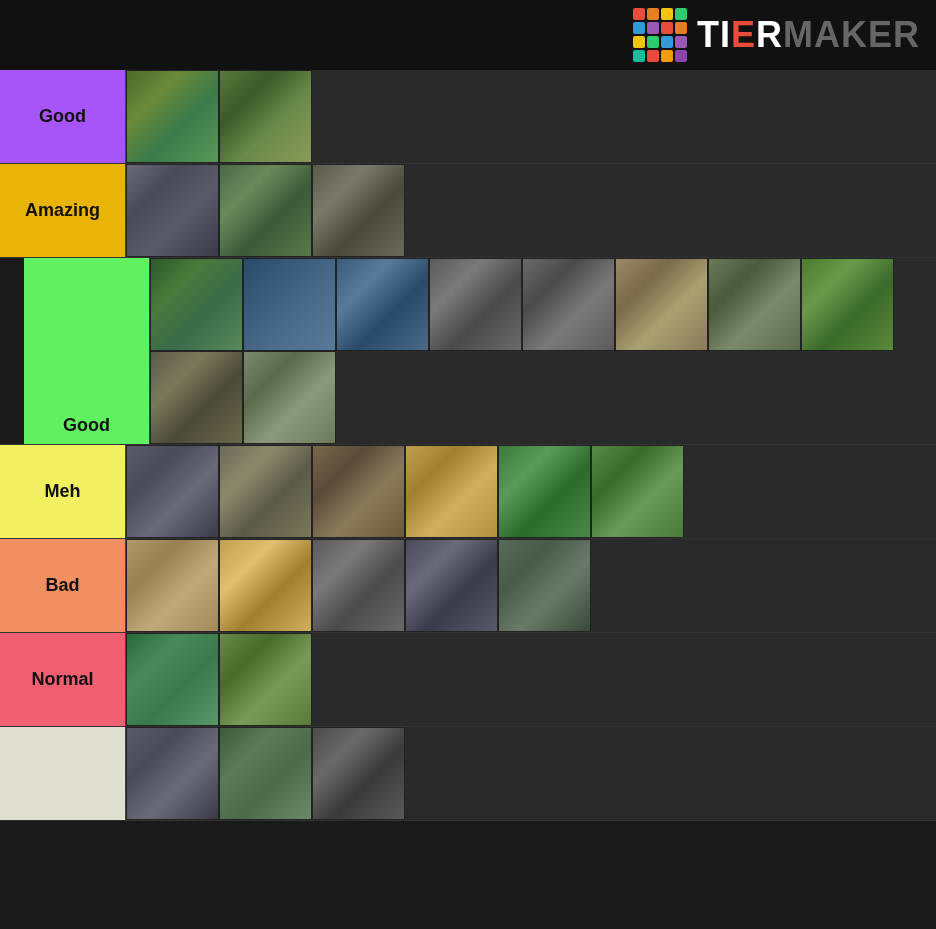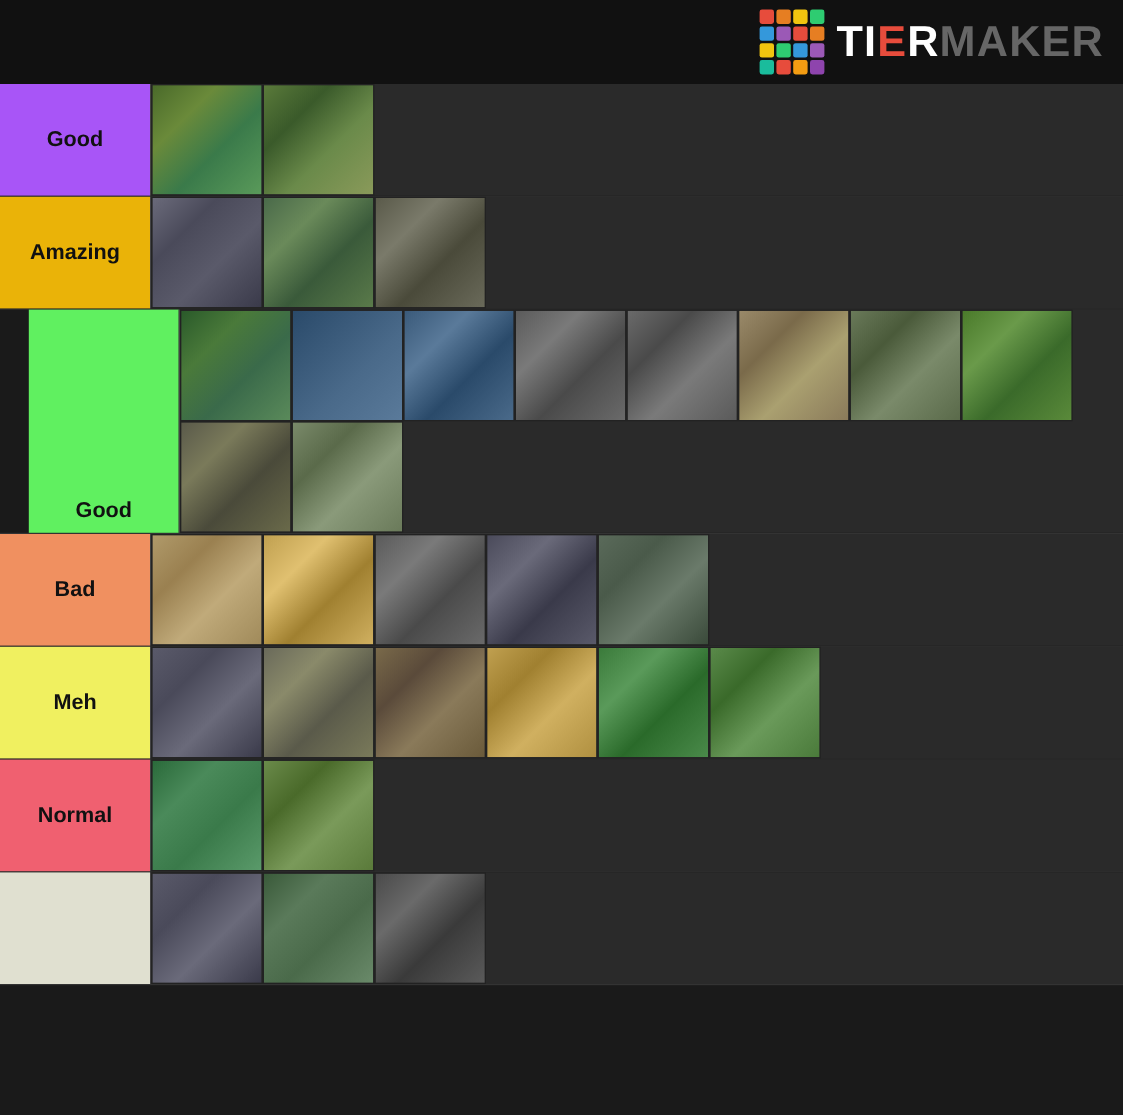--- a/index.html
+++ b/index.html
@@ -193,47 +193,47 @@
       <div class="map-tile-div" style="background:linear-gradient(135deg,#6a6a6a 0%,#4a4a4a 30%,#7a7a7a 60%,#5a5a5a 100%);"></div>
       <div class="map-tile-div" style="background:linear-gradient(135deg,#9a8a6a 0%,#7a6a4a 30%,#aaa070 60%,#8a7a5a 100%);"></div>
       <div class="map-tile-div" style="background:linear-gradient(135deg,#6a7a5a 0%,#4a5a3a 30%,#7a8a6a 60%,#5a6a4a 100%);"></div>
       <div class="map-tile-div" style="background:linear-gradient(135deg,#4a7a2a 0%,#6a9a4a 30%,#3a6a2a 60%,#5a8a3a 100%);"></div>
       <div class="map-tile-div" style="background:linear-gradient(135deg,#5a5a4a 0%,#7a7a5a 30%,#4a4a3a 60%,#6a6a4a 100%);"></div>
       <div class="map-tile-div" style="background:linear-gradient(135deg,#7a8a6a 0%,#5a6a4a 30%,#8a9a7a 60%,#6a7a5a 100%);"></div>
     </div>
   </div>
 
 
-  <div class="tier-row row-bad">
-    <div class="tier-label bad">
-      <span>Bad</span>
-    </div>
-    <div class="tier-content">
-      <div class="map-tile-div" style="background:linear-gradient(135deg,#b09a6a 0%,#9a8050 30%,#c0aa7a 60%,#a08a5a 100%);"></div>
-      <div class="map-tile-div" style="background:linear-gradient(135deg,#c0a050 0%,#e0c070 30%,#a08030 60%,#d0b060 100%);"></div>
-      <div class="map-tile-div" style="background:linear-gradient(135deg,#5a5a5a 0%,#7a7a7a 30%,#4a4a4a 60%,#6a6a6a 100%);"></div>
-      <div class="map-tile-div" style="background:linear-gradient(135deg,#4a4a5a 0%,#6a6a7a 30%,#3a3a4a 60%,#5a5a6a 100%);"></div>
-      <div class="map-tile-div" style="background:linear-gradient(135deg,#5a6a5a 0%,#4a5a4a 30%,#6a7a6a 60%,#3a4a3a 100%);"></div>
-    </div>
-  </div>
-
   <div class="tier-row row-meh">
     <div class="tier-label meh">
       <span>Meh</span>
     </div>
     <div class="tier-content">
       <div class="map-tile-div" style="background:linear-gradient(135deg,#5a5a6a 0%,#4a4a5a 30%,#6a6a7a 60%,#3a3a4a 100%);"></div>
       <div class="map-tile-div" style="background:linear-gradient(135deg,#6a6a5a 0%,#8a8a6a 30%,#5a5a4a 60%,#7a7a5a 100%);"></div>
       <div class="map-tile-div" style="background:linear-gradient(135deg,#7a6a4a 0%,#5a4a3a 30%,#8a7a5a 60%,#6a5a3a 100%);"></div>
       <div class="map-tile-div" style="background:linear-gradient(135deg,#c0a050 0%,#a08030 30%,#d0b060 60%,#b09040 100%);"></div>
       <div class="map-tile-div" style="background:linear-gradient(135deg,#3a7a3a 0%,#5a9a5a 30%,#2a6a2a 60%,#4a8a4a 100%);"></div>
       <div class="map-tile-div" style="background:linear-gradient(135deg,#5a8a4a 0%,#3a6a2a 30%,#6a9a5a 60%,#4a7a3a 100%);"></div>
     </div>
   </div>
 
+  <div class="tier-row row-bad">
+    <div class="tier-label bad">
+      <span>Bad</span>
+    </div>
+    <div class="tier-content">
+      <div class="map-tile-div" style="background:linear-gradient(135deg,#b09a6a 0%,#9a8050 30%,#c0aa7a 60%,#a08a5a 100%);"></div>
+      <div class="map-tile-div" style="background:linear-gradient(135deg,#c0a050 0%,#e0c070 30%,#a08030 60%,#d0b060 100%);"></div>
+      <div class="map-tile-div" style="background:linear-gradient(135deg,#5a5a5a 0%,#7a7a7a 30%,#4a4a4a 60%,#6a6a6a 100%);"></div>
+      <div class="map-tile-div" style="background:linear-gradient(135deg,#4a4a5a 0%,#6a6a7a 30%,#3a3a4a 60%,#5a5a6a 100%);"></div>
+      <div class="map-tile-div" style="background:linear-gradient(135deg,#5a6a5a 0%,#4a5a4a 30%,#6a7a6a 60%,#3a4a3a 100%);"></div>
+    </div>
+  </div>
+
   <div class="tier-row row-worst">
     <div class="tier-label worst">
       <span>Normal</span>
     </div>
     <div class="tier-content">
       <div class="map-tile-div" style="background:linear-gradient(135deg,#2a6a3a 0%,#4a8a5a 30%,#3a7a4a 60%,#5a9a6a 100%);"></div>
       <div class="map-tile-div" style="background:linear-gradient(135deg,#6a8a4a 0%,#4a6a2a 30%,#7a9a5a 60%,#5a7a3a 100%);"></div>
     </div>
   </div>
 

